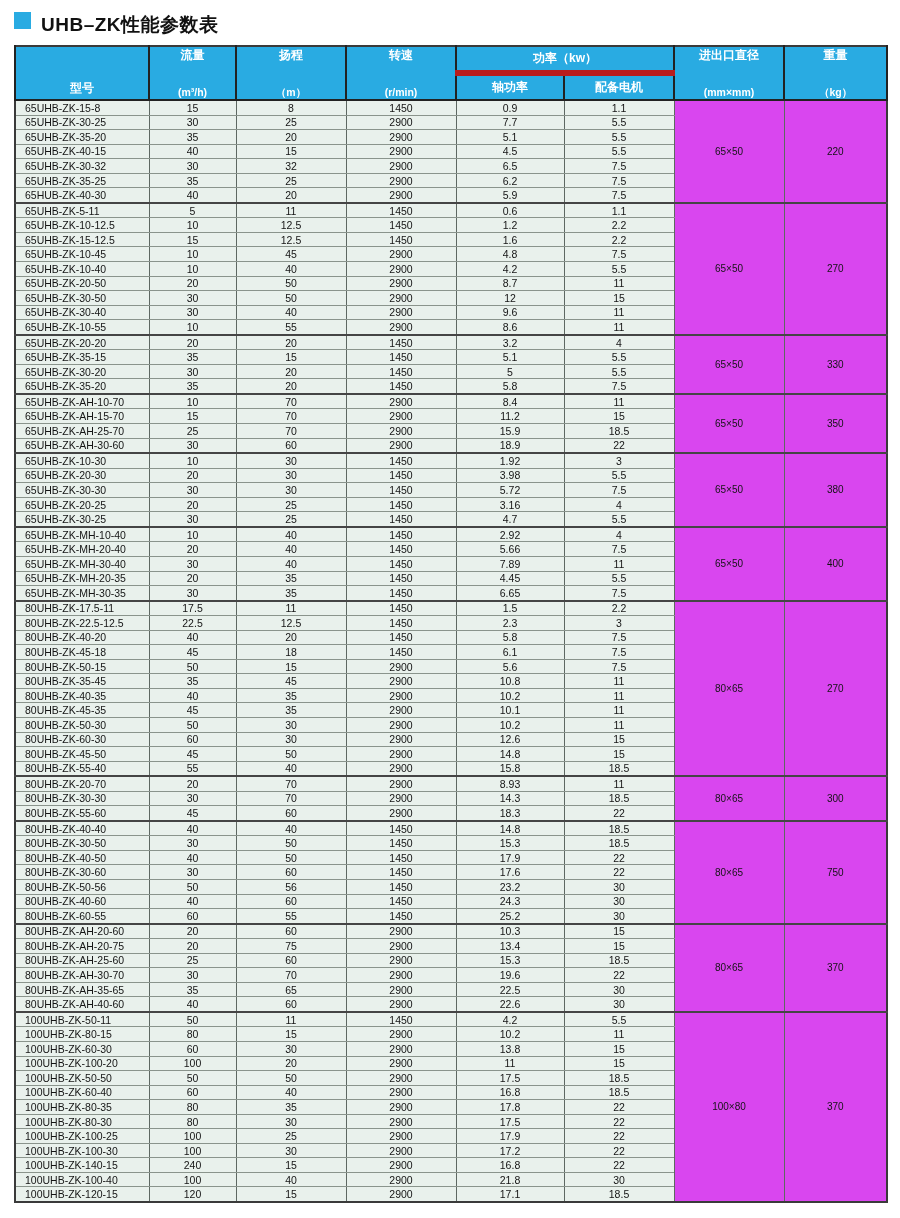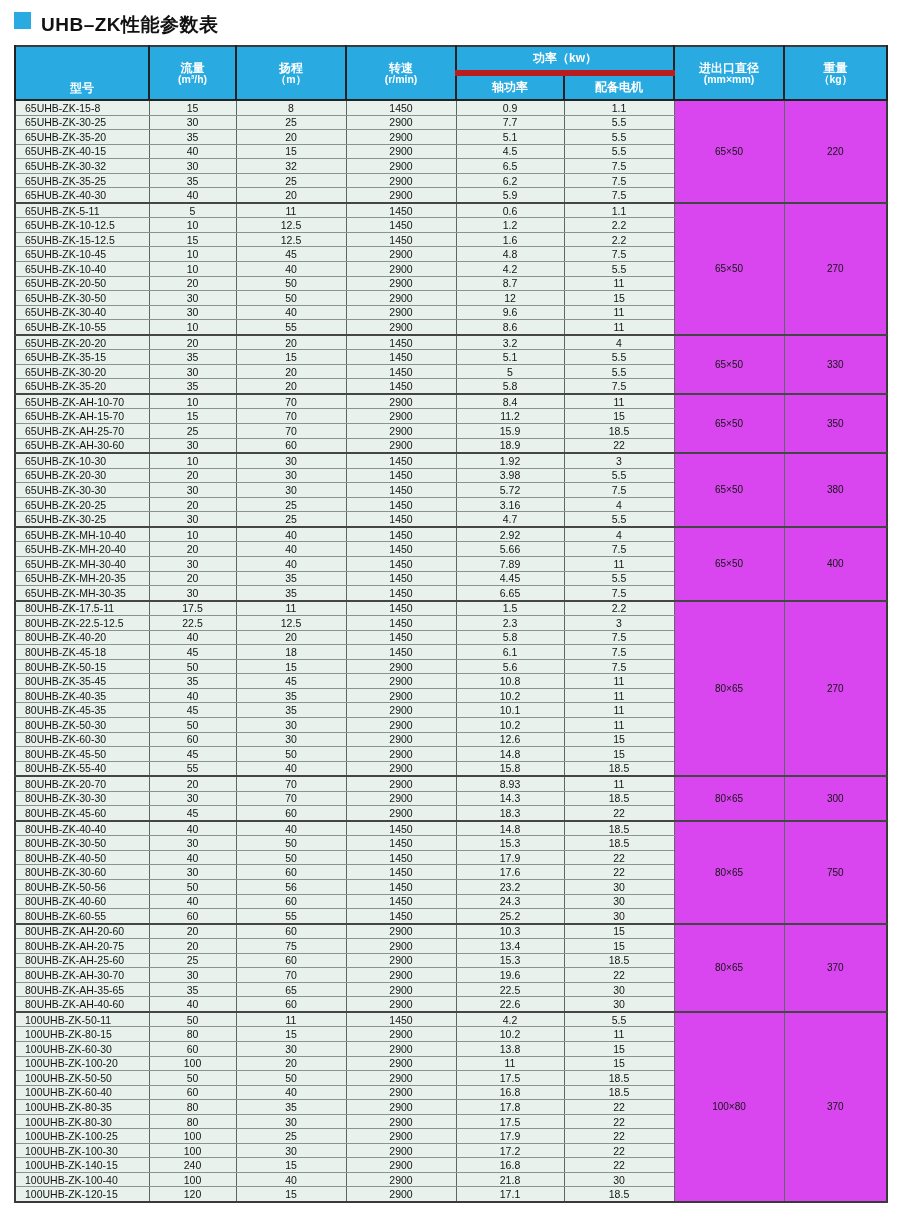--- a/index.html
+++ b/index.html
@@ -41,21 +41,21 @@
     font-weight:700;
     border-left:2px solid #222;border-right:2px solid #222;
     border-bottom:2px solid #222;
     padding:0;
   }
   thead .lbl{font-size:12px;line-height:1;margin-top:30px;}
   thead .unit{font-size:10.5px;font-weight:700;line-height:1;}
   th.two-line .lbl{display:block;margin-top:0;}
   th.two-line{vertical-align:middle;}
   th .stack{
-    display:flex;flex-direction:column;justify-content:center;
+    display:flex;flex-direction:column;justify-content:space-between;
     height:48px;
   }
   th.single .stack{justify-content:center;}
   th.power-span{
     height:23px;font-size:12px;
     border-bottom:6px solid #b91c1c;
   }
   th.sub{
     height:23px;font-size:12px;
   }
@@ -544,21 +544,21 @@
       </tr>
       <tr>
         <td class="model">80UHB-ZK-30-30</td>
         <td>30</td>
         <td>70</td>
         <td>2900</td>
         <td>14.3</td>
         <td>18.5</td>
       </tr>
       <tr>
-        <td class="model">80UHB-ZK-45-60</td>
+        <td class="model">80UHB-ZK-55-60</td>
         <td>45</td>
         <td>60</td>
         <td>2900</td>
         <td>18.3</td>
         <td>22</td>
       </tr>
       <tr class="group-start">
         <td class="model">80UHB-ZK-40-40</td>
         <td>40</td>
         <td>40</td>

